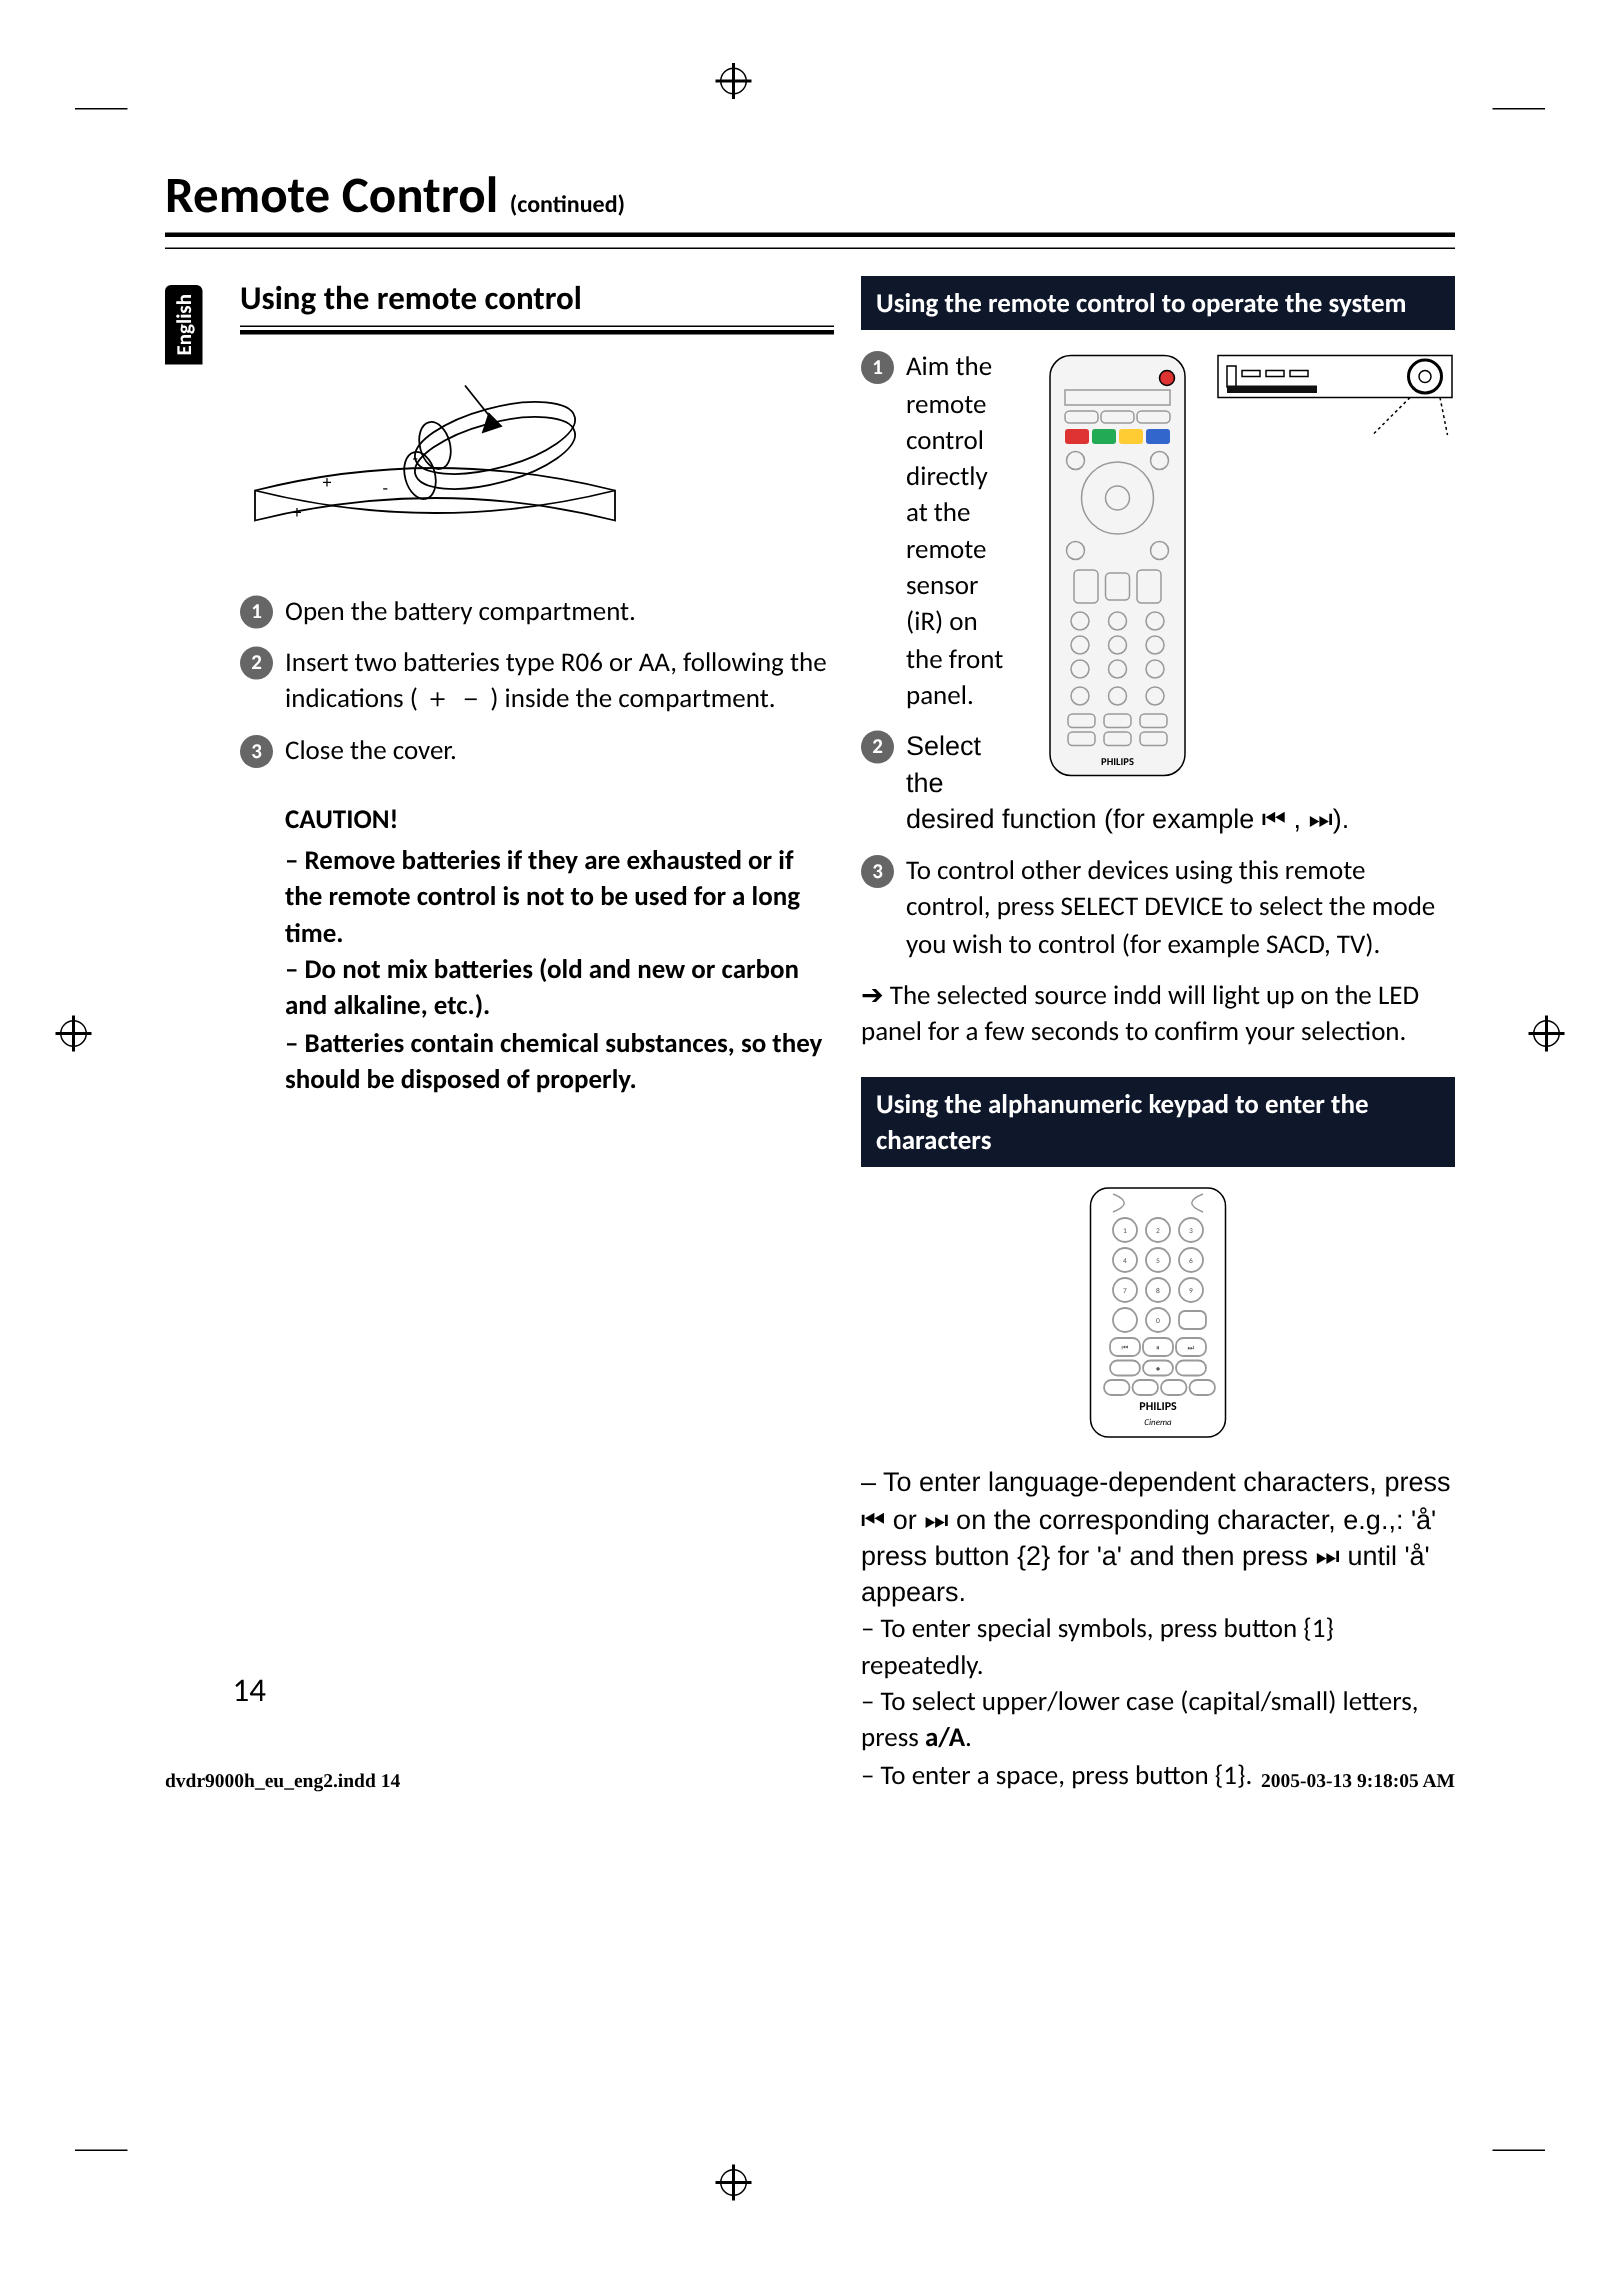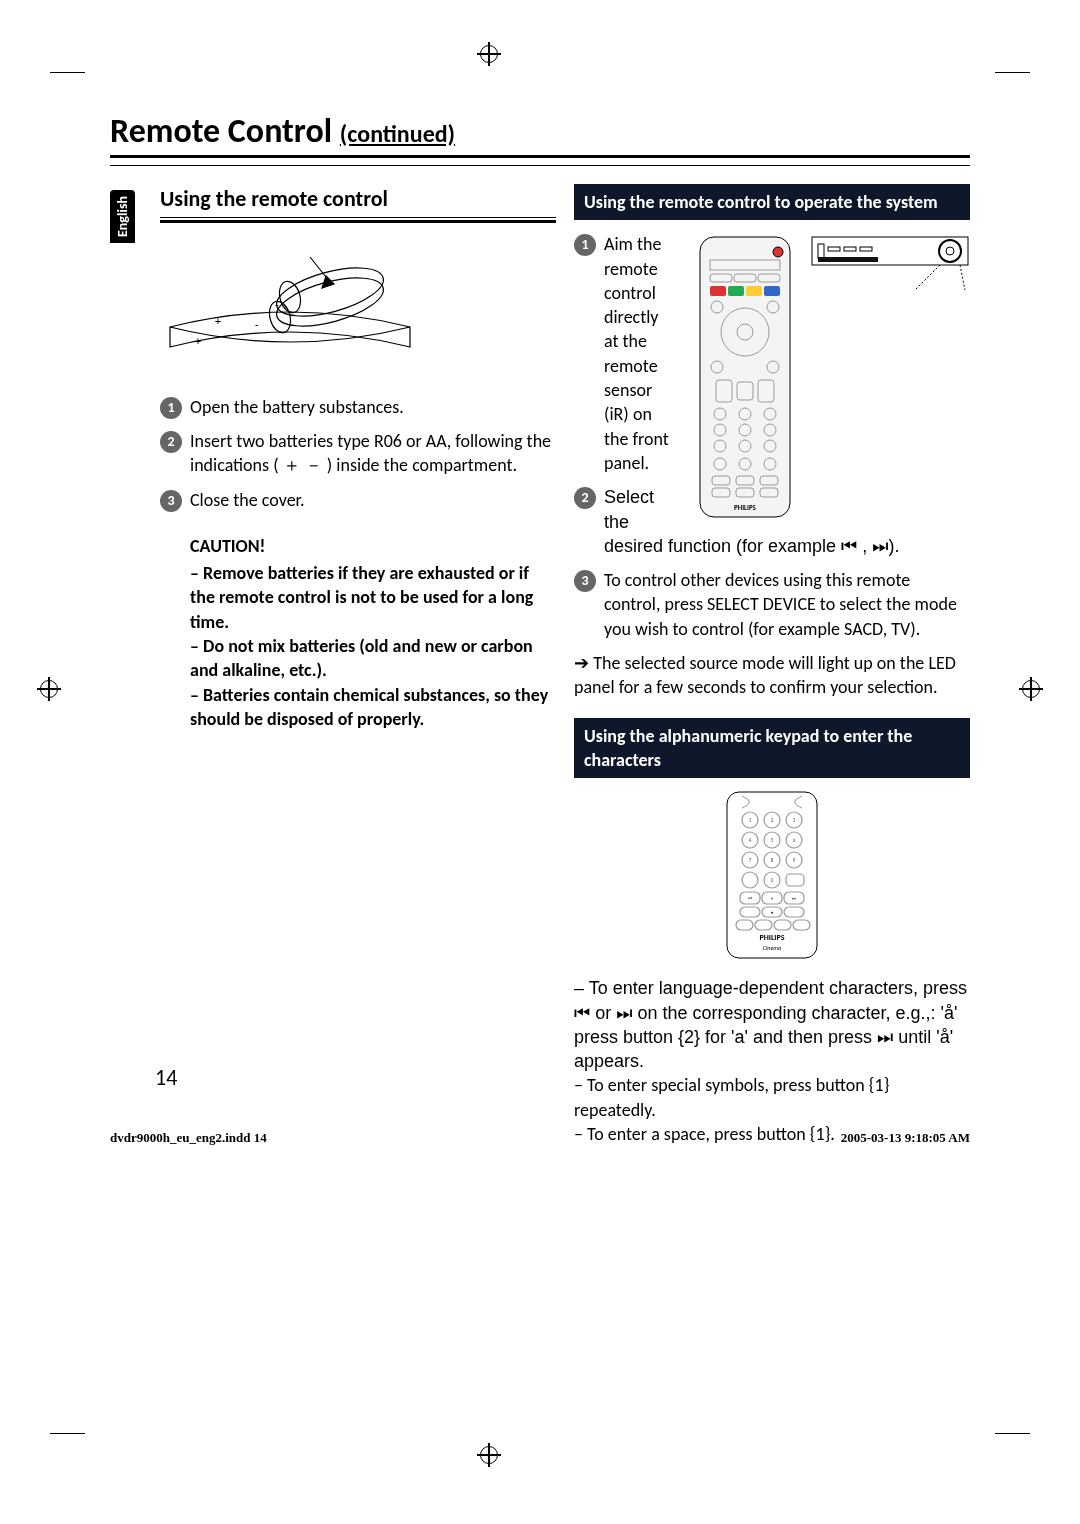--- a/index.html
+++ b/index.html
@@ -36,21 +36,21 @@
   .crop-bl-h { bottom: 90px; left: 50px; width: 35px; height: 1px; }
   .crop-br-h { bottom: 90px; right: 50px; width: 35px; height: 1px; }
 
   h1.title {
     font-size: 34px;
     font-weight: bold;
     border-bottom: 3px solid #000;
     padding-bottom: 4px;
     margin-bottom: 6px;
   }
-  h1.title .sub { font-size: 24px; font-weight: bold; text-decoration: underline; }
+  h1.title .sub { font-size: 16px; font-weight: bold; }
   .rule2 { border-bottom: 1.5px solid #000; height: 2px; margin-bottom: 18px; }
 
   .lang-tab {
     position: absolute;
     left: 110px; top: 190px;
     background: #000; color: #fff;
     writing-mode: vertical-rl;
     font-weight: bold;
     font-size: 14px;
     padding: 6px 4px;
@@ -161,21 +161,21 @@
           </g>
           <text x="35" y="108" font-size="12">+</text>
           <text x="95" y="92" font-size="12">-</text>
           <text x="55" y="88" font-size="12">+</text>
           <text x="115" y="72" font-size="12">-</text>
         </svg>
       </div>
 
       <div class="step">
         <span class="num">1</span>
-        <span>Open the battery substances.</span>
+        <span>Open the battery compartment.</span>
       </div>
       <div class="step">
         <span class="num">2</span>
         <span>Insert two batteries type R06 or AA, following the indications ( ＋ － ) inside the compartment.</span>
       </div>
       <div class="step">
         <span class="num">3</span>
         <span>Close the cover.</span>
       </div>
 
@@ -251,21 +251,21 @@
         <span>Aim the remote control directly at the remote sensor (iR) on the front panel.</span>
       </div>
       <div class="step">
         <span class="num">2</span>
         <span class="kbd-sym">Select the desired function (for example ⏮ , ⏭).</span>
       </div>
       <div class="step">
         <span class="num">3</span>
         <span>To control other devices using this remote control, press SELECT DEVICE to select the mode you wish to control (for example SACD, TV).</span>
       </div>
-      <div class="arrow-note">➔ The selected source mode will light up on the LED panel for a few seconds to confirm your selection.</div>
+      <div class="arrow-note">➔ The selected source indd will light up on the LED panel for a few seconds to confirm your selection.</div>
 
       <div style="clear:both; height:18px;"></div>
 
       <div class="banner">Using the alphanumeric keypad to enter the characters</div>
 
       <svg class="remote-keypad-fig" viewBox="0 0 100 170">
         <rect x="5" y="2" width="90" height="166" rx="12" fill="#fff" stroke="#000"></rect>
         <path d="M20 6 q15 6 0 12" fill="none" stroke="#999"></path>
         <path d="M80 6 q-15 6 0 12" fill="none" stroke="#999"></path>
         <g fill="none" stroke="#999" stroke-width="1.2">
@@ -307,20 +307,21 @@
             <text x="50" y="110">⏸</text>
             <text x="72" y="110">⏭</text>
           <text x="50" y="124">●</text>
         </g>
         <text x="50" y="150" font-size="8" text-anchor="middle" font-weight="bold">PHILIPS</text>
         <text x="50" y="160" font-size="6" text-anchor="middle" font-style="italic">Cinema</text>
       </svg>
 
       <div class="kbd-sym">–  To enter language-dependent characters, press ⏮ or ⏭ on the corresponding character, e.g.,: 'å' press button {2} for 'a' and then press ⏭ until 'å' appears.</div>
       <div>–  To enter special symbols, press button {1} repeatedly.</div>
+      <div>–  To select upper/lower case (capital/small) letters, press <b>a/A</b>.</div>
       <div>–  To enter a space, press button {1}.</div>
     </div>
   </div>
 
   <div class="page-num">14</div>
   <div class="footer">
     <span>dvdr9000h_eu_eng2.indd   14</span>
     <span>2005-03-13   9:18:05 AM</span>
   </div>
 </div>

